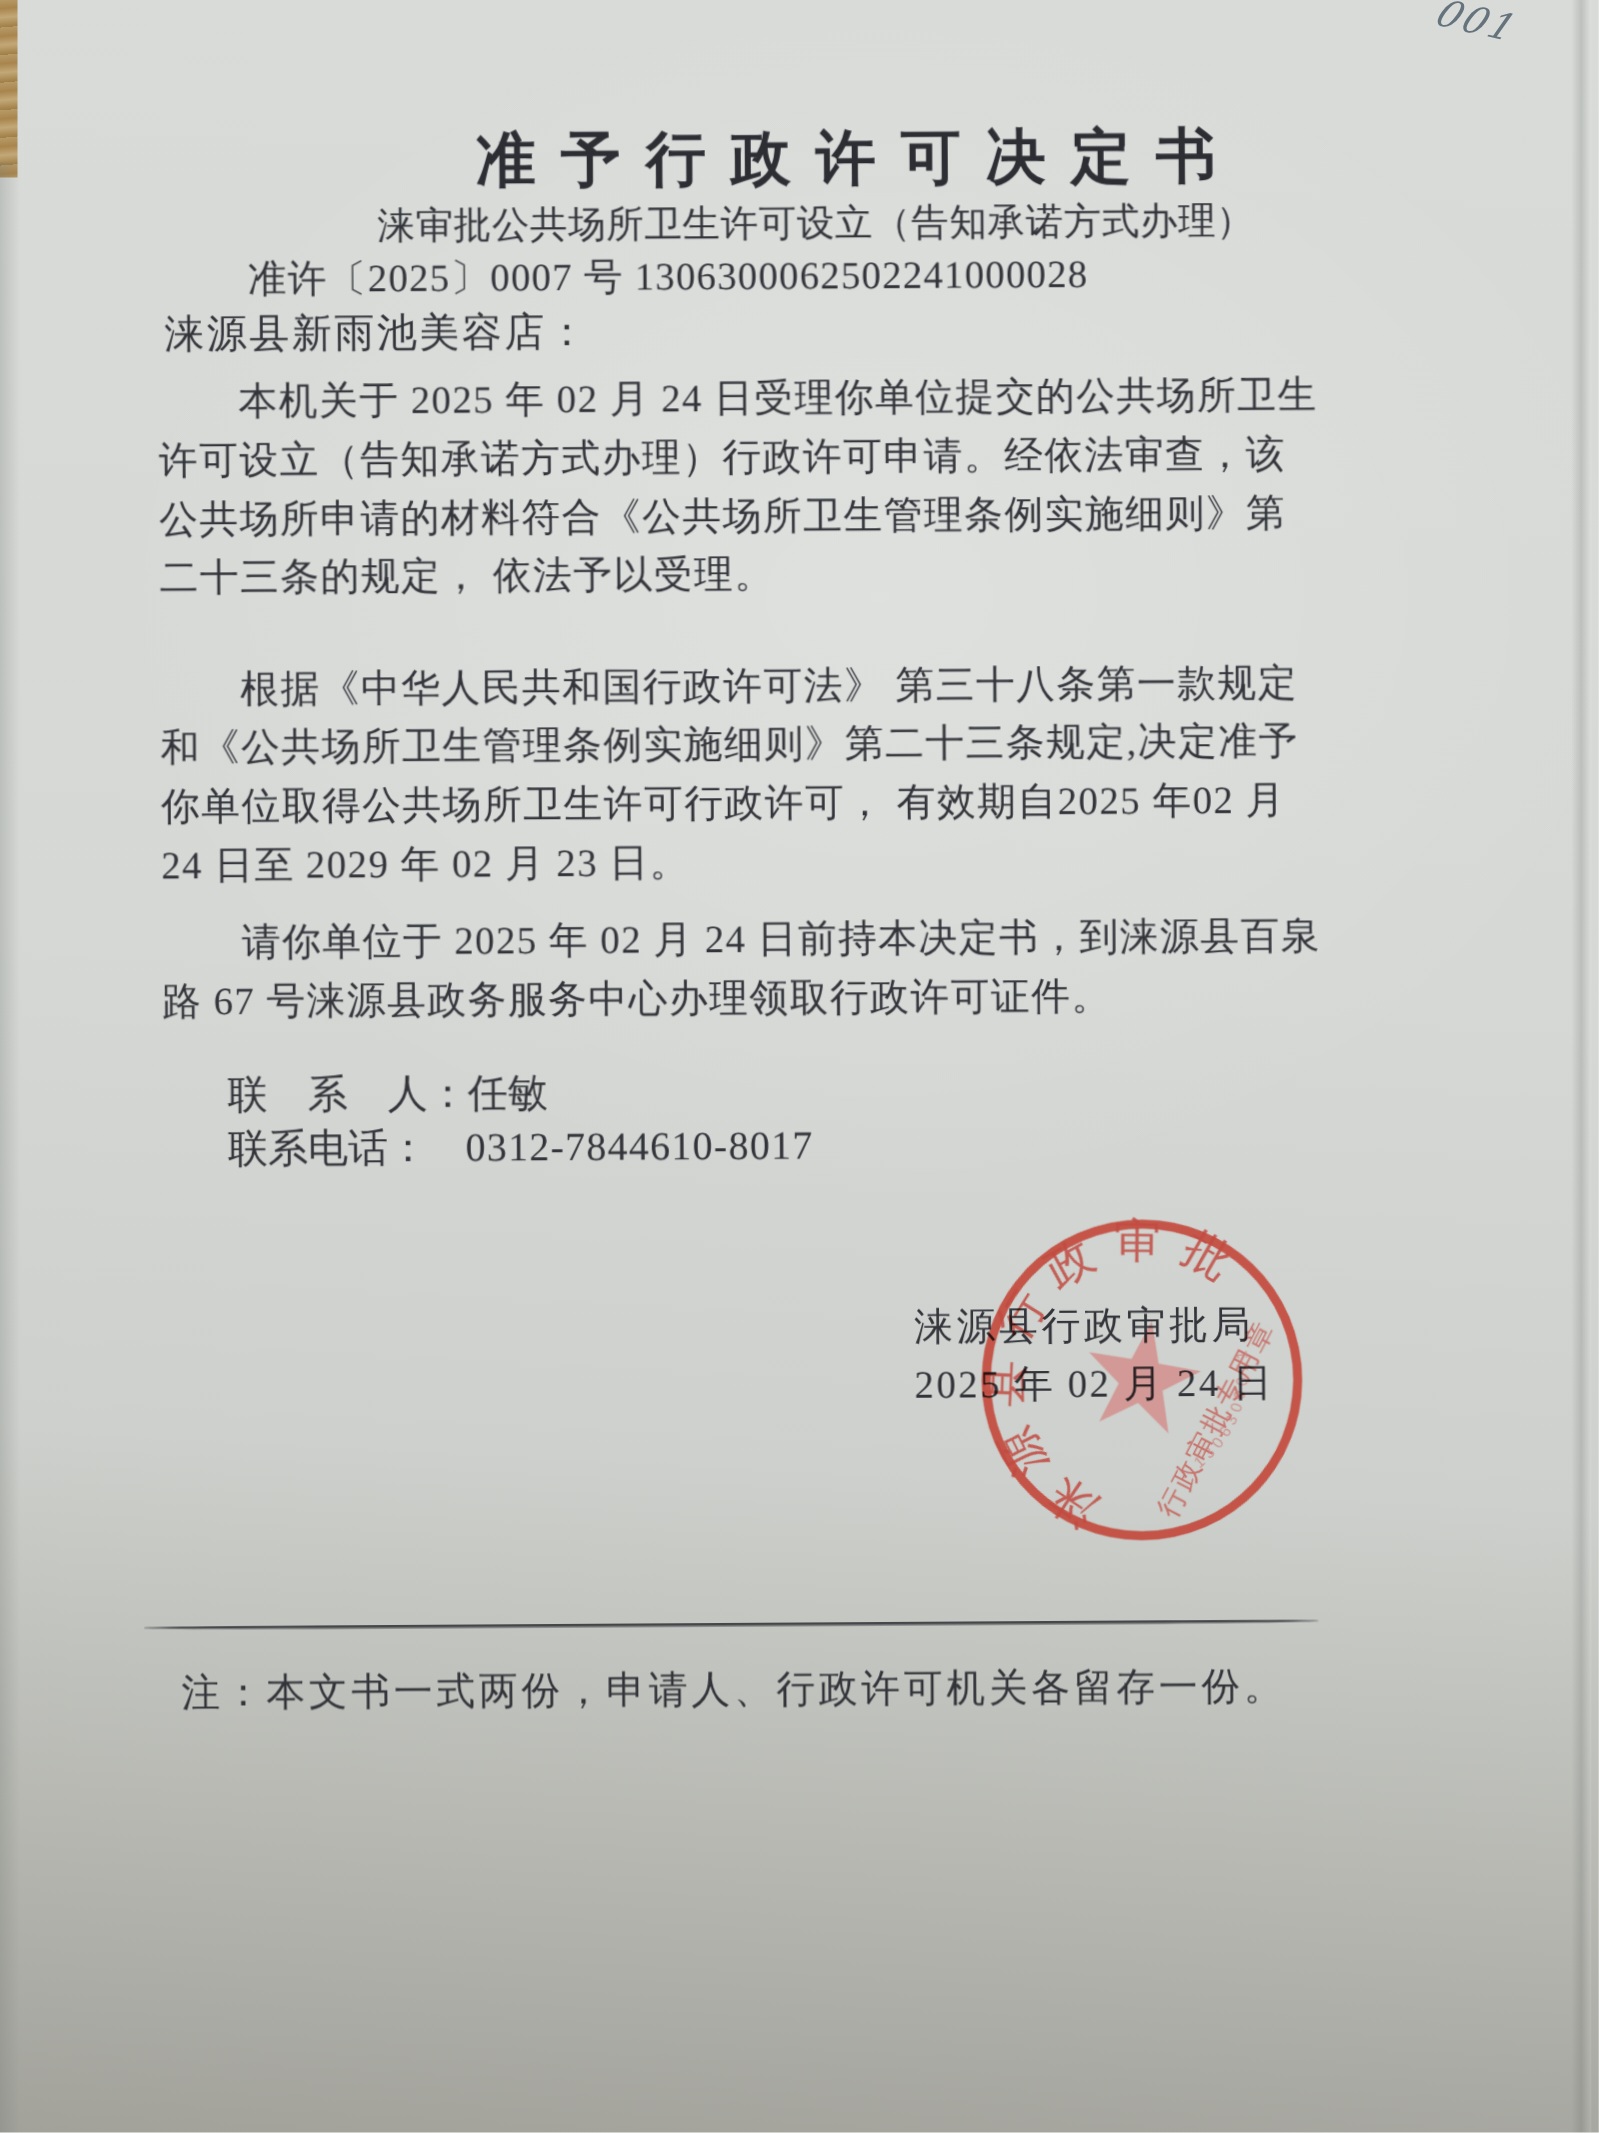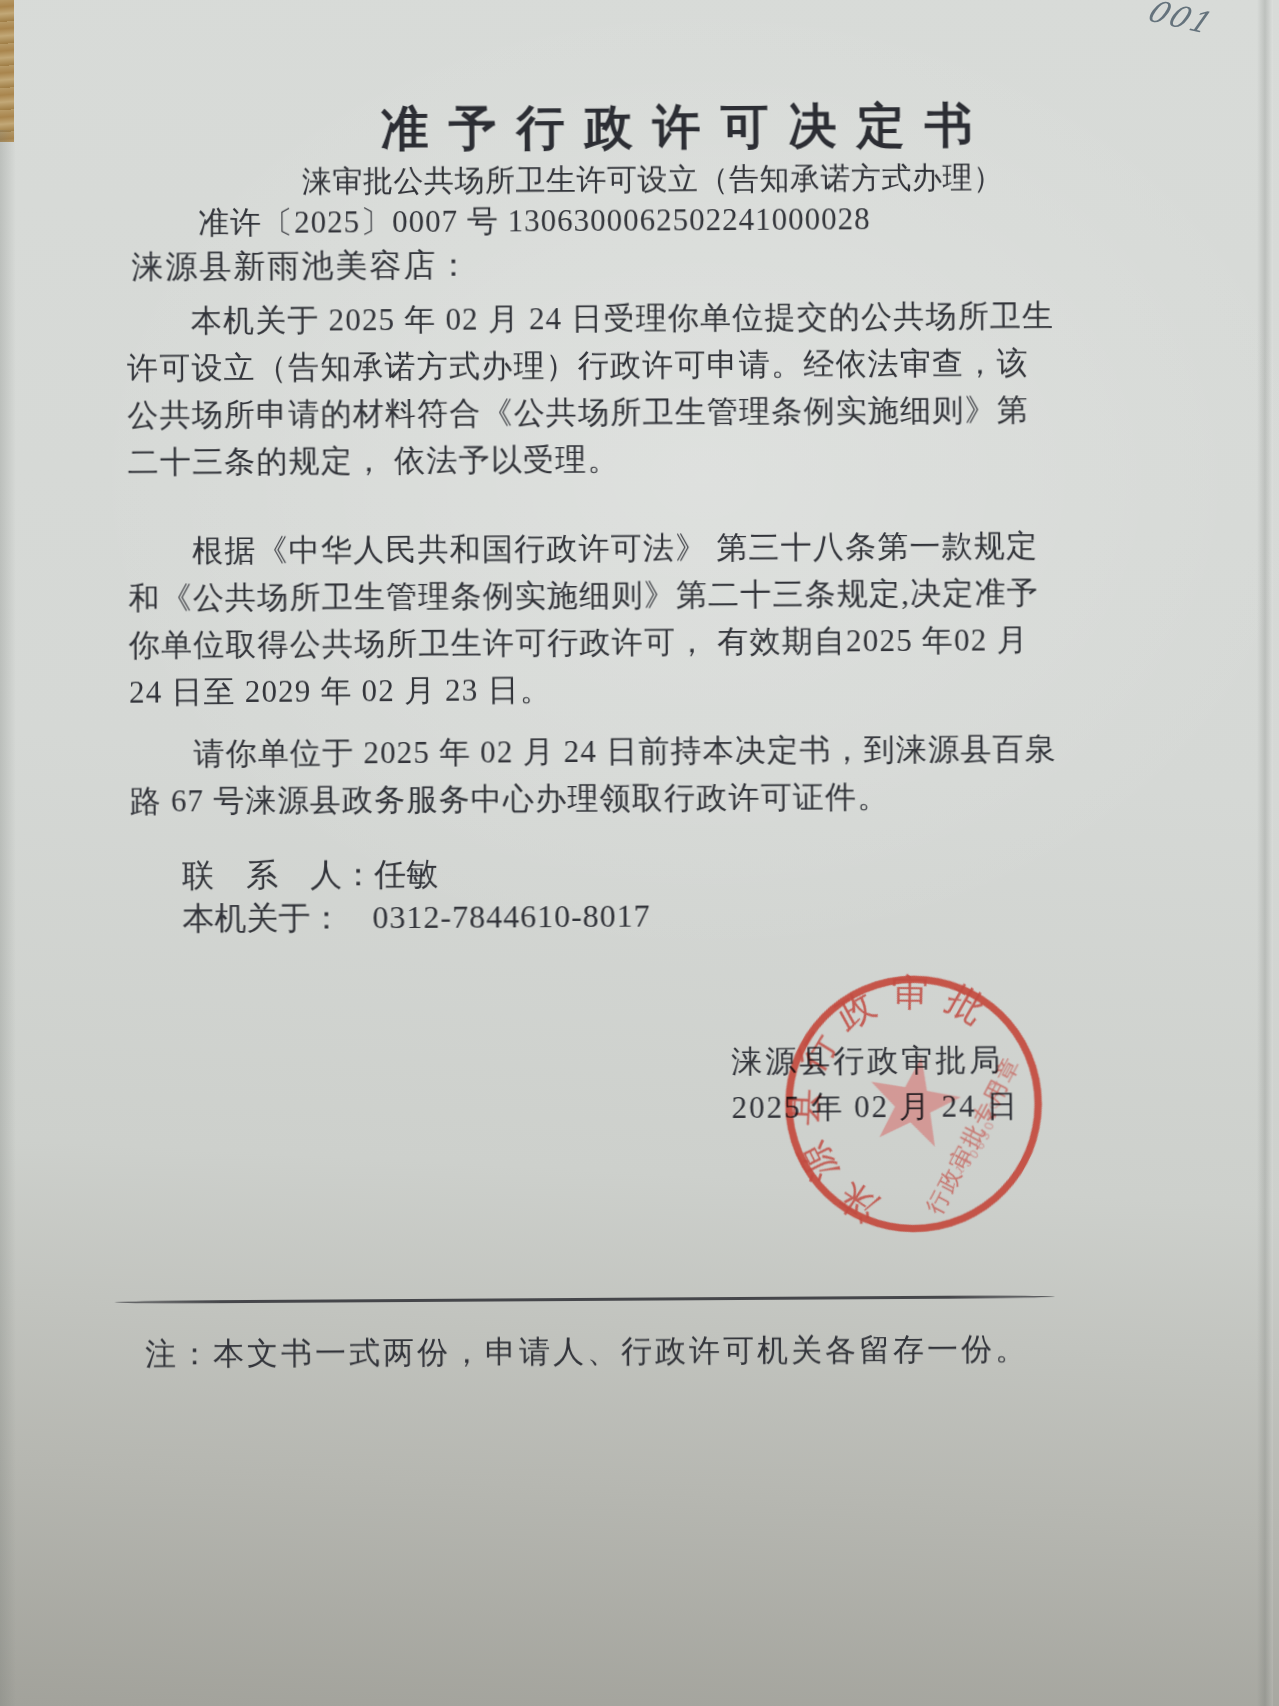--- a/index.html
+++ b/index.html
@@ -145,21 +145,21 @@
     <div class="para">
       <div class="para-line indent">请你单位于 2025 年 02 月 24 日前持本决定书，到涞源县百泉</div>
       <div class="para-line">路 67 号涞源县政务服务中心办理领取行政许可证件。</div>
     </div>
 
     <div class="contact">
       <div class="contact-line">
         <span>联　系　人：</span><span>任敏</span>
       </div>
       <div class="contact-line">
-        <span>本机关于：</span><span class="contact-phone-value">0312-7844610-8017</span>
+        <span>联系电话：</span><span class="contact-phone-value">0312-7844610-8017</span>
       </div>
     </div>
 
     <div class="sign-block">
       <div class="sign-org">涞源县行政审批局</div>
       <div class="sign-date">2025 年 02 月 24 日</div>
     </div>
 
     <svg class="seal" viewBox="0 0 260 260" width="270" height="270">
       <defs>

